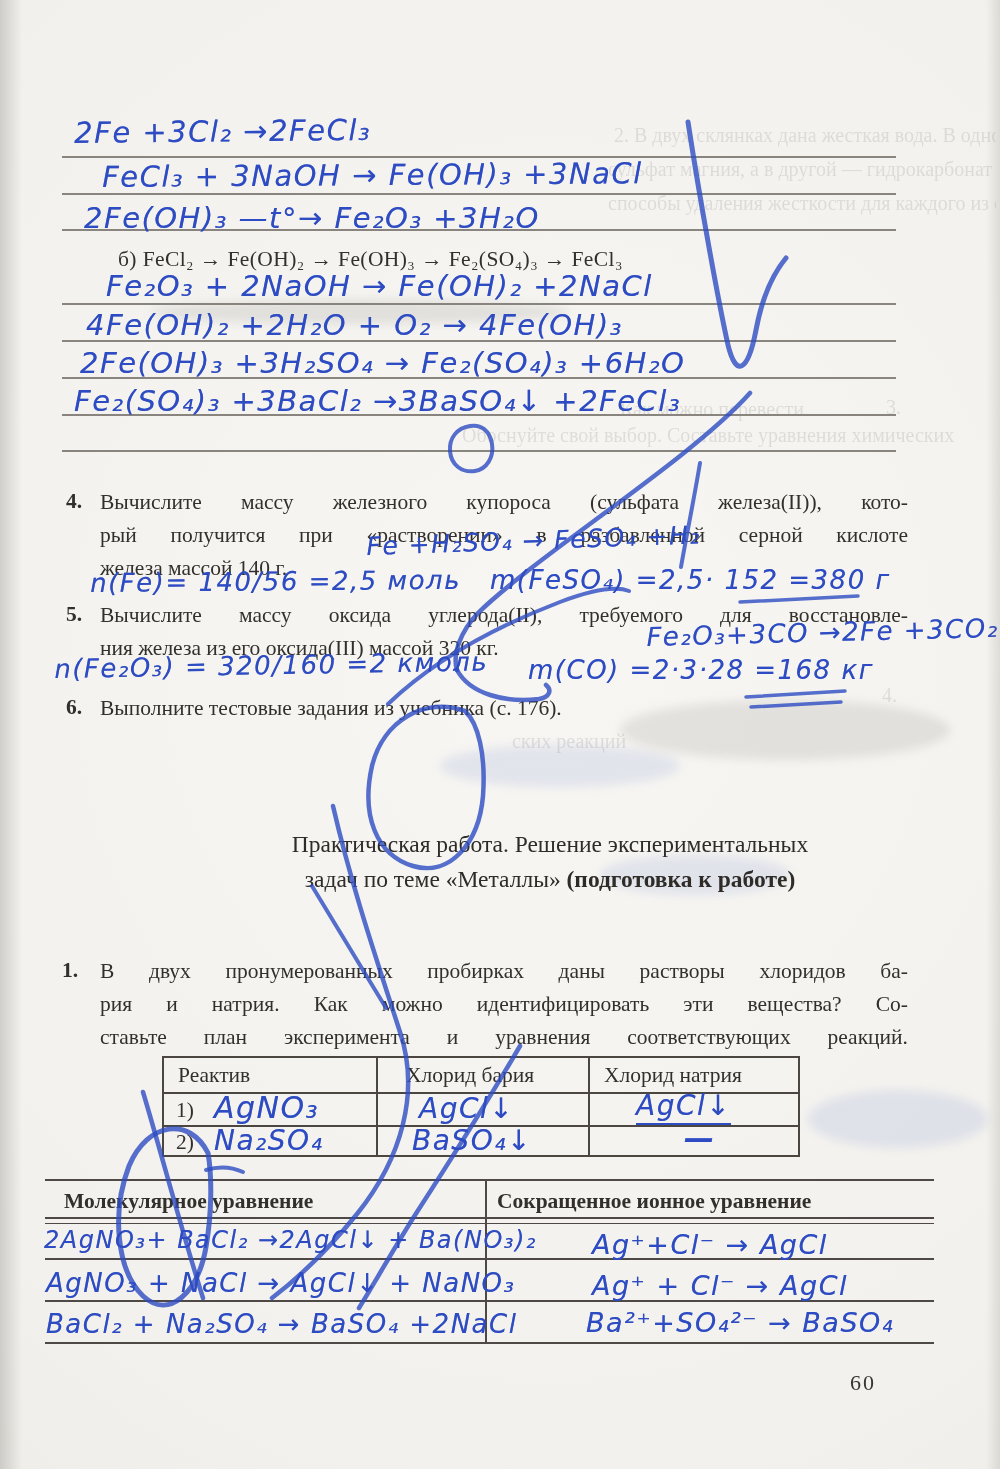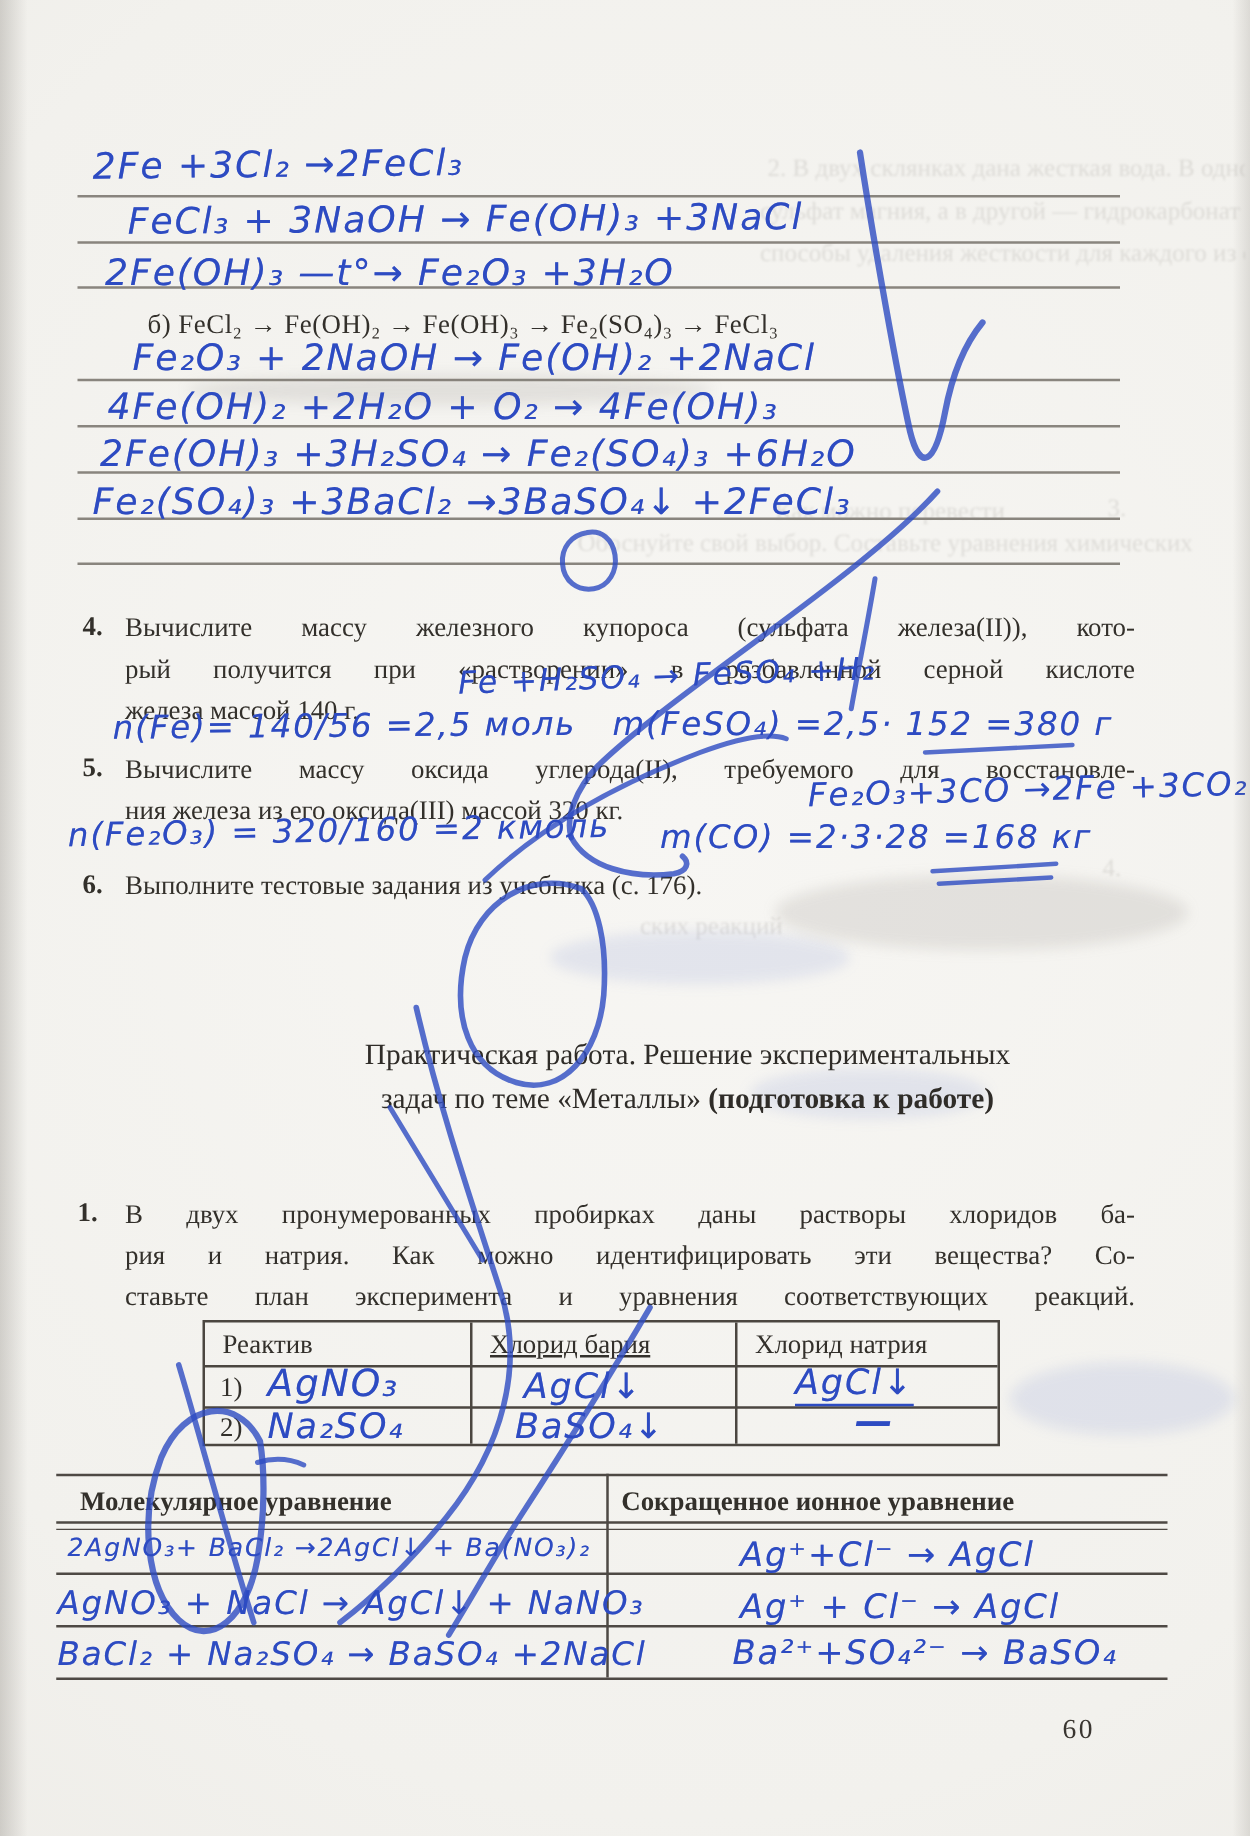--- a/index.html
+++ b/index.html
@@ -113,21 +113,21 @@
   <div class="pblock" style="top:958px;  text-align:justify; text-align-last:justify;">В двух пронумерованных пробирках даны растворы хлоридов ба-</div>
   <div class="pblock" style="top:991px;  text-align:justify; text-align-last:justify;">рия и натрия. Как можно идентифицировать эти вещества? Со-</div>
   <div class="pblock" style="top:1024px; text-align:justify; text-align-last:justify;">ставьте план эксперимента и уравнения соответствующих реакций.</div>
 
   <div class="t1">
     <div class="col" style="left:212px;"></div>
     <div class="col" style="left:424px;"></div>
     <div class="row" style="top:34px;"></div>
     <div class="row" style="top:67px;"></div>
     <div class="t1cell" style="left:14px; top:5px;">Реактив</div>
-    <div class="t1cell" style="left:228px; top:5px;text-decoration:underline;">Хлорид бария</div>
+    <div class="t1cell" style="left:242px; top:5px;">Хлорид бария</div>
     <div class="t1cell" style="left:440px; top:5px;">Хлорид натрия</div>
     <div class="t1cell" style="left:12px; top:40px;">1)</div>
     <div class="hw" style="left:50px; top:32px; font-size:30px;">AgNO₃</div>
     <div class="hw" style="left:255px; top:34px; font-size:28px;">AgCl↓</div>
     <div class="hw" style="left:472px; top:31px; font-size:28px; border-bottom:2.5px solid #2d4bc2; padding-bottom:1px;">AgCl↓</div>
     <div class="t1cell" style="left:12px; top:72px;">2)</div>
     <div class="hw" style="left:50px; top:66px; font-size:28px;">Na₂SO₄</div>
     <div class="hw" style="left:248px; top:66px; font-size:28px;">BaSO₄↓</div>
     <div class="hw" style="left:520px; top:62px; font-size:30px; font-weight:bold;">—</div>
   </div>
@@ -135,21 +135,21 @@
   <div class="hline" style="left:45px; top:1179px; width:889px; height:1.6px;"></div>
   <div class="hline" style="left:45px; top:1217px; width:889px; height:2.2px;"></div>
   <div class="hline" style="left:45px; top:1223px; width:889px; height:1.4px;"></div>
   <div class="hline" style="left:45px; top:1258px; width:889px; height:1.6px;"></div>
   <div class="hline" style="left:45px; top:1300px; width:889px; height:1.6px;"></div>
   <div class="hline" style="left:45px; top:1342px; width:889px; height:1.6px;"></div>
   <div class="vline" style="left:485px; top:1179px; width:1.6px; height:163px;"></div>
   <div class="printed" style="left:64px; top:1188px; font-weight:bold;">Молекулярное уравнение</div>
   <div class="printed" style="left:497px; top:1188px; font-weight:bold;">Сокращенное ионное уравнение</div>
 
-  <div class="hw" style="left:54px;  top:1226px; font-size:20px;">2AgNO₃+ BaCl₂ →2AgCl↓ + Ba(NO₃)₂</div>
+  <div class="hw" style="left:44px;  top:1226px; font-size:24px;">2AgNO₃+ BaCl₂ →2AgCl↓ + Ba(NO₃)₂</div>
   <div class="hw" style="left:592px; top:1229px; font-size:27px;">Ag⁺+Cl⁻ → AgCl</div>
   <div class="hw" style="left:46px;  top:1268px; font-size:26px;">AgNO₃ + NaCl → AgCl↓ + NaNO₃</div>
   <div class="hw" style="left:592px; top:1270px; font-size:27px;">Ag⁺ + Cl⁻ → AgCl</div>
   <div class="hw" style="left:46px;  top:1309px; font-size:26px;">BaCl₂ + Na₂SO₄ → BaSO₄ +2NaCl</div>
   <div class="hw" style="left:586px; top:1307px; font-size:27px;">Ba²⁺+SO₄²⁻ → BaSO₄</div>
 
   <div class="pagenum">60</div>
 
   <svg class="svgink" width="1000" height="1469" viewBox="0 0 1000 1469">
     <g fill="none" stroke="#2d4bc2" stroke-opacity="0.8" stroke-linecap="round">

